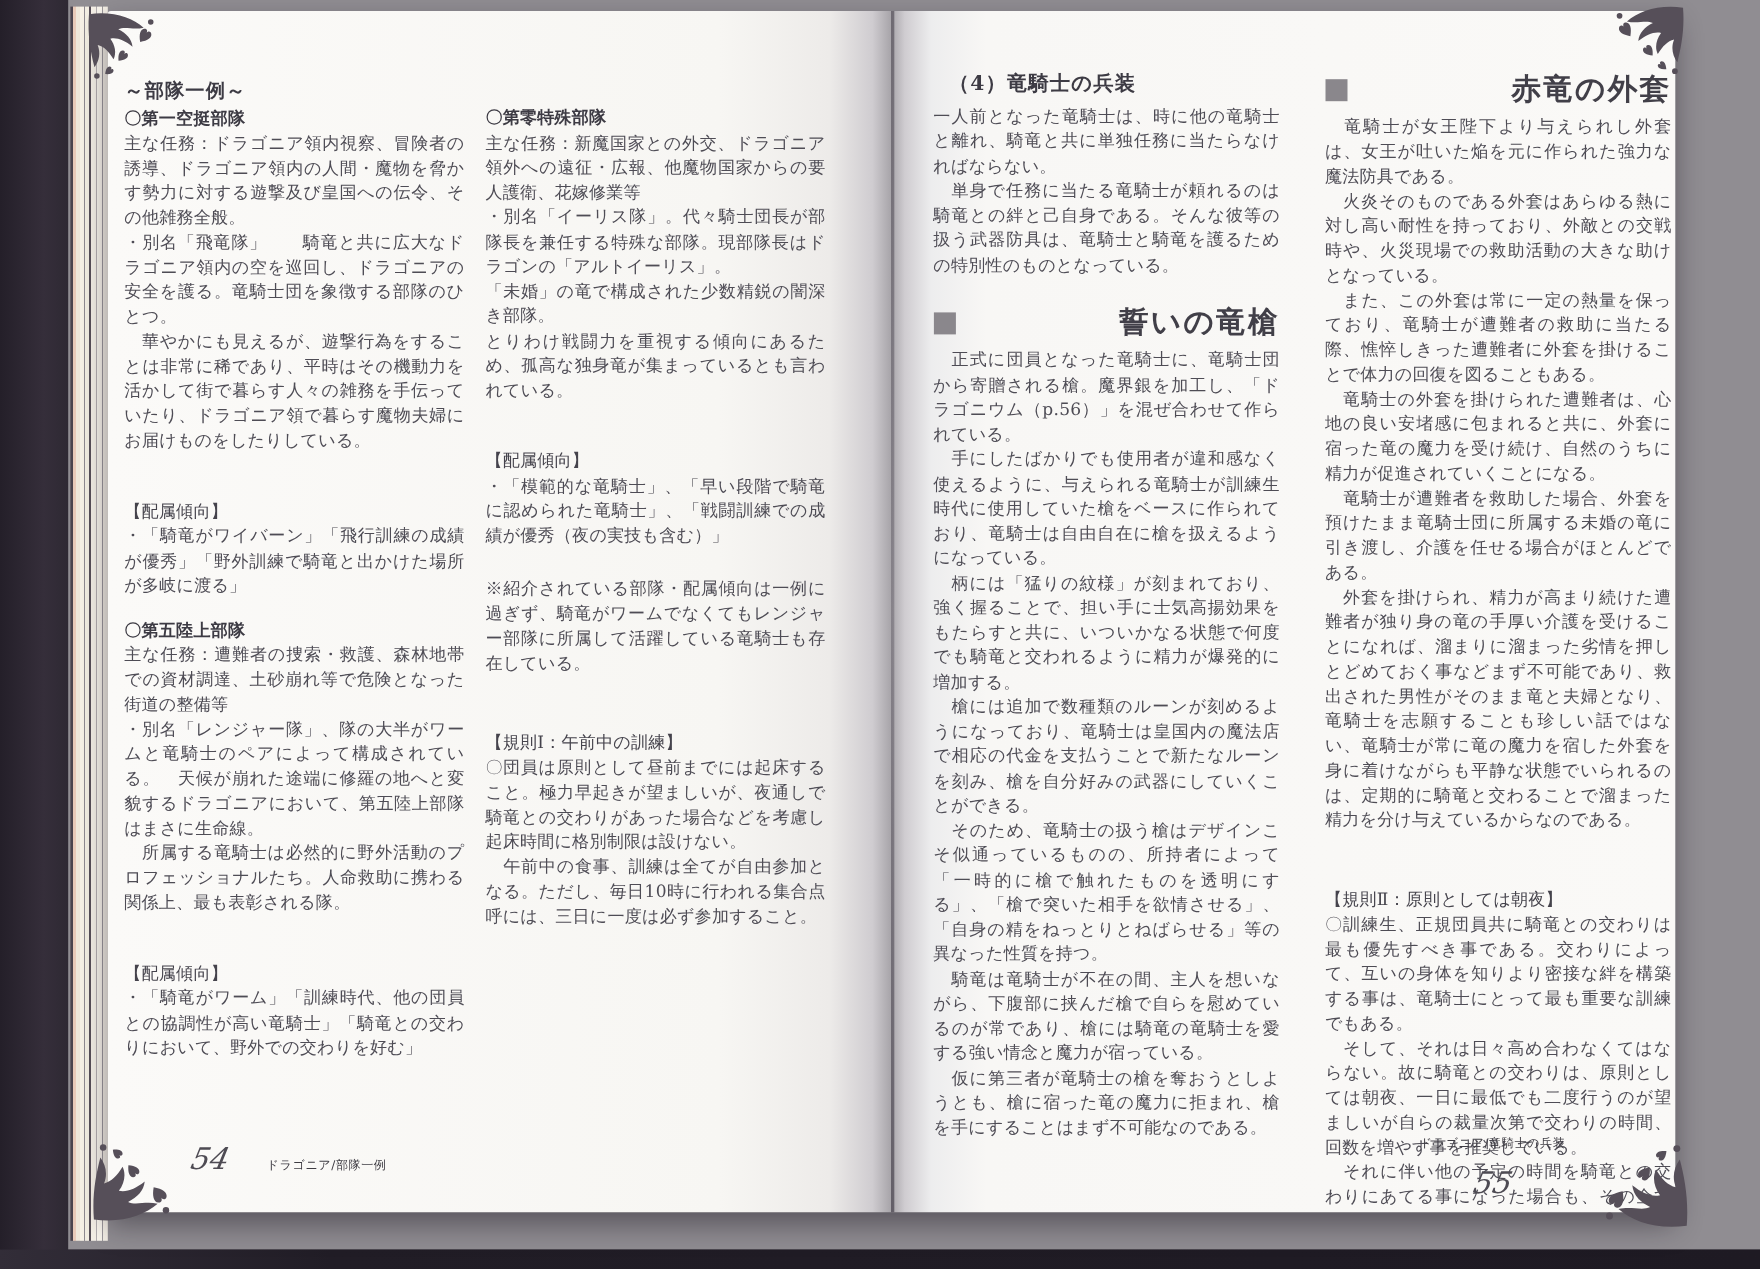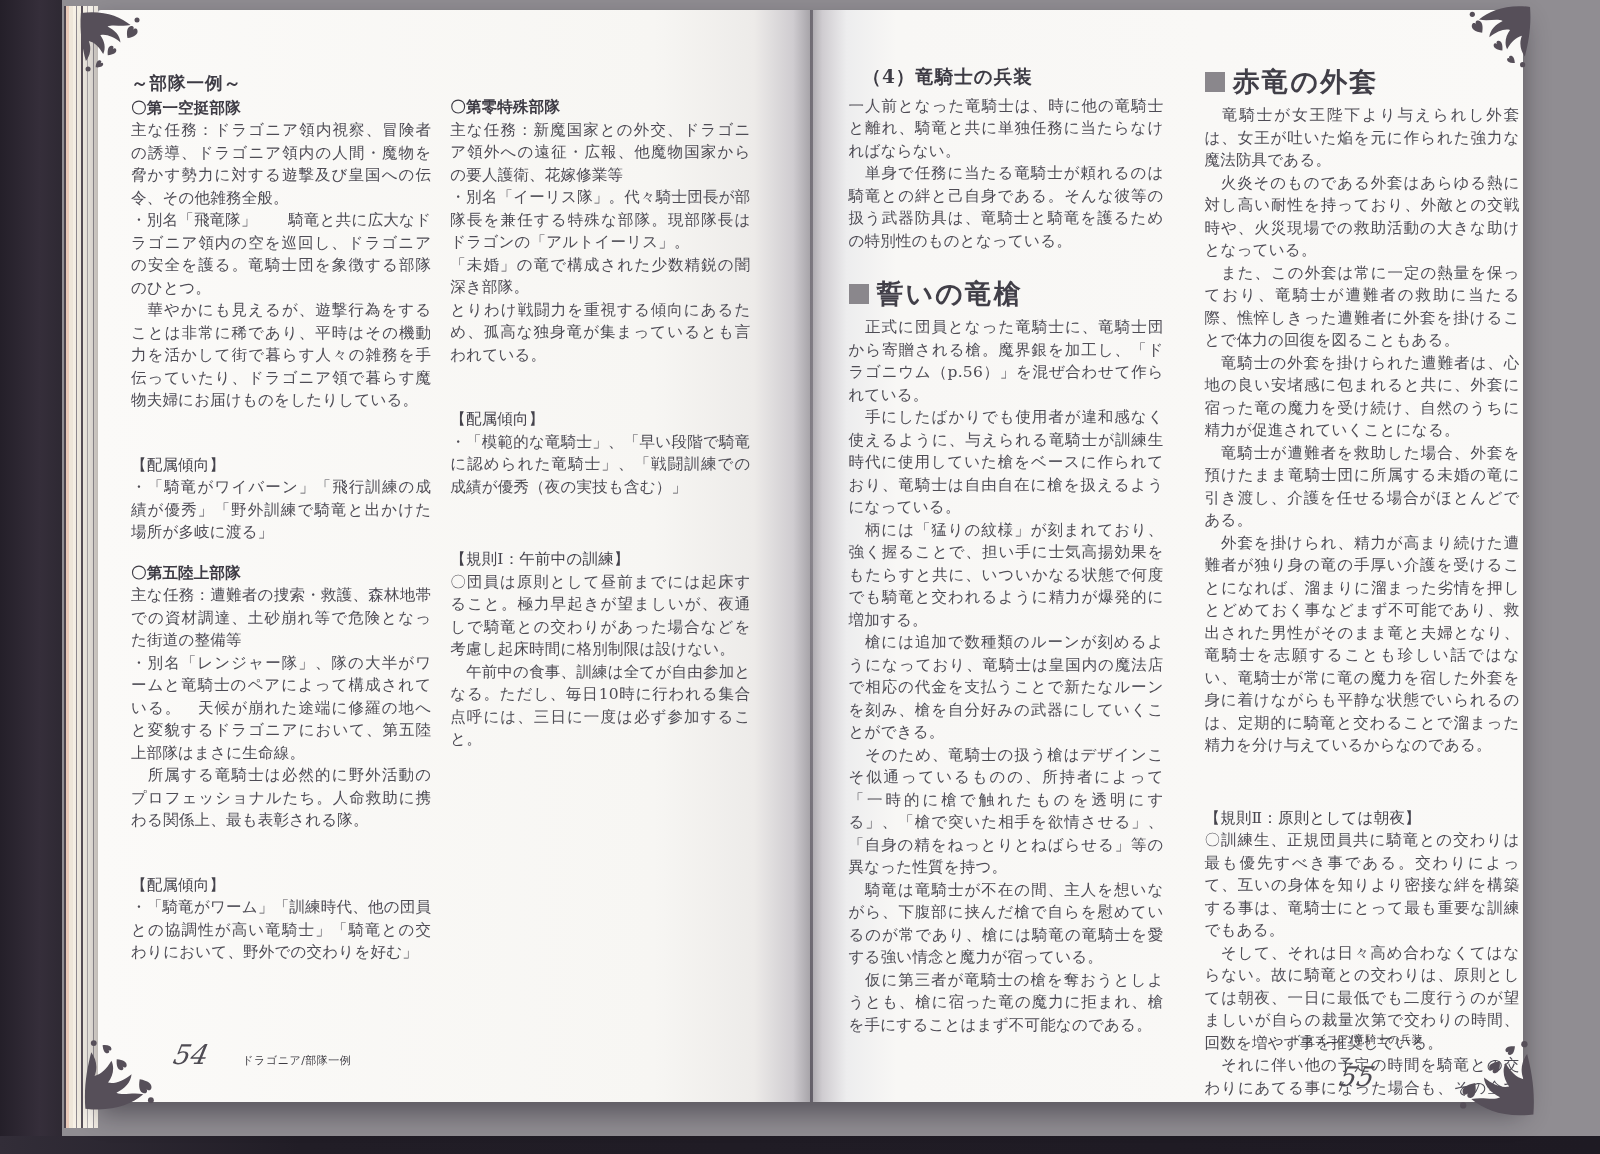--- a/index.html
+++ b/index.html
@@ -14,36 +14,36 @@
     background:linear-gradient(90deg,#4a434d 0 2px,#e8c9b8 2px 5px,#efe7da 5px 9px,#f7f1e6 9px 12px,#8f8a90 12px 13px,#f3eee3 13px 17px,#574f58 17px 19px,#f5f0e7 19px 23px,#b3aeb0 23px 24px,#f8f4ec 24px 29px,#9b979b 29px 30px,#f2ede4 30px 34px);}
   
   .spread{position:absolute;left:98px;top:10px;width:1425px;height:1092px;display:flex;
     box-shadow:0 12px 24px rgba(25,21,30,.45);}
   .spread::after{content:"";position:absolute;left:50%;top:0;width:3px;height:100%;margin-left:-1px;
     background:linear-gradient(180deg,rgba(80,75,85,.65),rgba(95,90,100,.45) 50%,rgba(70,65,76,.7));}
   .page{position:relative;width:50%;height:100%;overflow:hidden;}
   .page-l{background:linear-gradient(90deg,#fbfaf8 0,#f7f6f3 78%,#edebe9 92%,#cfccd0 97.5%,#a5a2a7 100%);border-radius:3px 0 0 10px;}
   .page-r{background:linear-gradient(90deg,#a9a6ab 0,#cfccd0 1.6%,#ededee 5%,#f8f7f5 12%,#faf9f7 100%);border-radius:0 3px 10px 0;}
   .cols{display:flex;}
-  .page-l .cols{padding:62px 60px 0 33px;gap:19px;}
+  .page-l .cols{padding:62px 60px 0 15px;gap:19px;}
   .page-r .cols{padding:56px 2px 0 38px;gap:41px;}
   .col{width:312px;color:#4e4c55;font-size:15.5px;line-height:22.5px;letter-spacing:.2px;text-align:justify;}
   .page-r .col{width:315px;}
   .col.pt1{padding-top:24px;}
   .blk{margin:0;}
   .blk:first-child{margin-top:0 !important;}
   .title{font-weight:bold;font-size:17.5px;letter-spacing:1px;color:#3d3b44;}
   .h3{font-weight:bold;color:#3d3b44;margin-top:18px;}
   .blk.title + .blk.h3{margin-top:2px;}
   .h4{margin-top:42px;color:#45434c;}
   .h4b{margin-top:50px;color:#45434c;}
   .note{margin-top:26px;}
   .h3num{font-weight:bold;font-size:18.5px;padding-left:14px;margin-bottom:6px;color:#3d3b44;letter-spacing:1px;}
   .h2sq{display:flex;align-items:center;gap:8px;font-weight:bold;font-size:27px;letter-spacing:2px;
-    color:#413f48;margin-top:26px;margin-bottom:6px;line-height:1.2;text-align:left;}
+    color:#413f48;margin-top:26px;margin-bottom:6px;line-height:1.2;text-align:left;justify-content:space-between;}
   .h2sq .sq{flex:0 0 auto;width:20px;height:20px;background:#8a878c;}
   
   .footer-l{position:absolute;left:76px;bottom:32px;display:flex;align-items:baseline;gap:34px;}
   .footer-r{position:absolute;right:100px;bottom:10px;display:flex;align-items:center;gap:14px;flex-direction:column;}
   .pnum{font-size:27px;font-style:italic;transform:skewX(-12deg);color:#4e4b53;}
   .flabel{font-family:"DejaVu Sans","Liberation Sans",sans-serif;font-size:11px;color:#3e3c43;letter-spacing:.5px;}
   
   .orn{position:absolute;color:#564f59;}
   .orn svg{display:block;width:100%;height:100%;}
   .orn-tl{left:-20px;top:0;width:72px;height:72px;}
@@ -79,20 +79,21 @@
             <div class="blk p">・「騎竜がワーム」「訓練時代、他の団員との協調性が高い竜騎士」「騎竜との交わりにおいて、野外での交わりを好む」</div>
           </div>
         <div class="col pt1">
             <div class="blk h3">〇第零特殊部隊</div>
             <div class="blk p">主な任務：新魔国家との外交、ドラゴニア領外への遠征・広報、他魔物国家からの要人護衛、花嫁修業等</div>
             <div class="blk p">・別名「イーリス隊」。代々騎士団長が部隊長を兼任する特殊な部隊。現部隊長はドラゴンの「アルトイーリス」。</div>
             <div class="blk p">「未婚」の竜で構成された少数精鋭の闇深き部隊。</div>
             <div class="blk p">とりわけ戦闘力を重視する傾向にあるため、孤高な独身竜が集まっているとも言われている。</div>
             <div class="blk h4">【配属傾向】</div>
             <div class="blk p">・「模範的な竜騎士」、「早い段階で騎竜に認められた竜騎士」、「戦闘訓練での成績が優秀（夜の実技も含む）」</div>
+            <div class="blk note">※紹介されている部隊・配属傾向は一例に過ぎず、騎竜がワームでなくてもレンジャー部隊に所属して活躍している竜騎士も存在している。</div>
             <div class="blk h4b">【規則Ⅰ：午前中の訓練】</div>
             <div class="blk p">〇団員は原則として昼前までには起床すること。極力早起きが望ましいが、夜通しで騎竜との交わりがあった場合などを考慮し起床時間に格別制限は設けない。</div>
             <div class="blk p">　午前中の食事、訓練は全てが自由参加となる。ただし、毎日10時に行われる集合点呼には、三日に一度は必ず参加すること。</div>
           </div>
       </div>
       <div class="footer-l">
         <span class="pnum">54</span>
         <span class="flabel">ドラゴニア/部隊一例</span>
       </div>
     </div>

